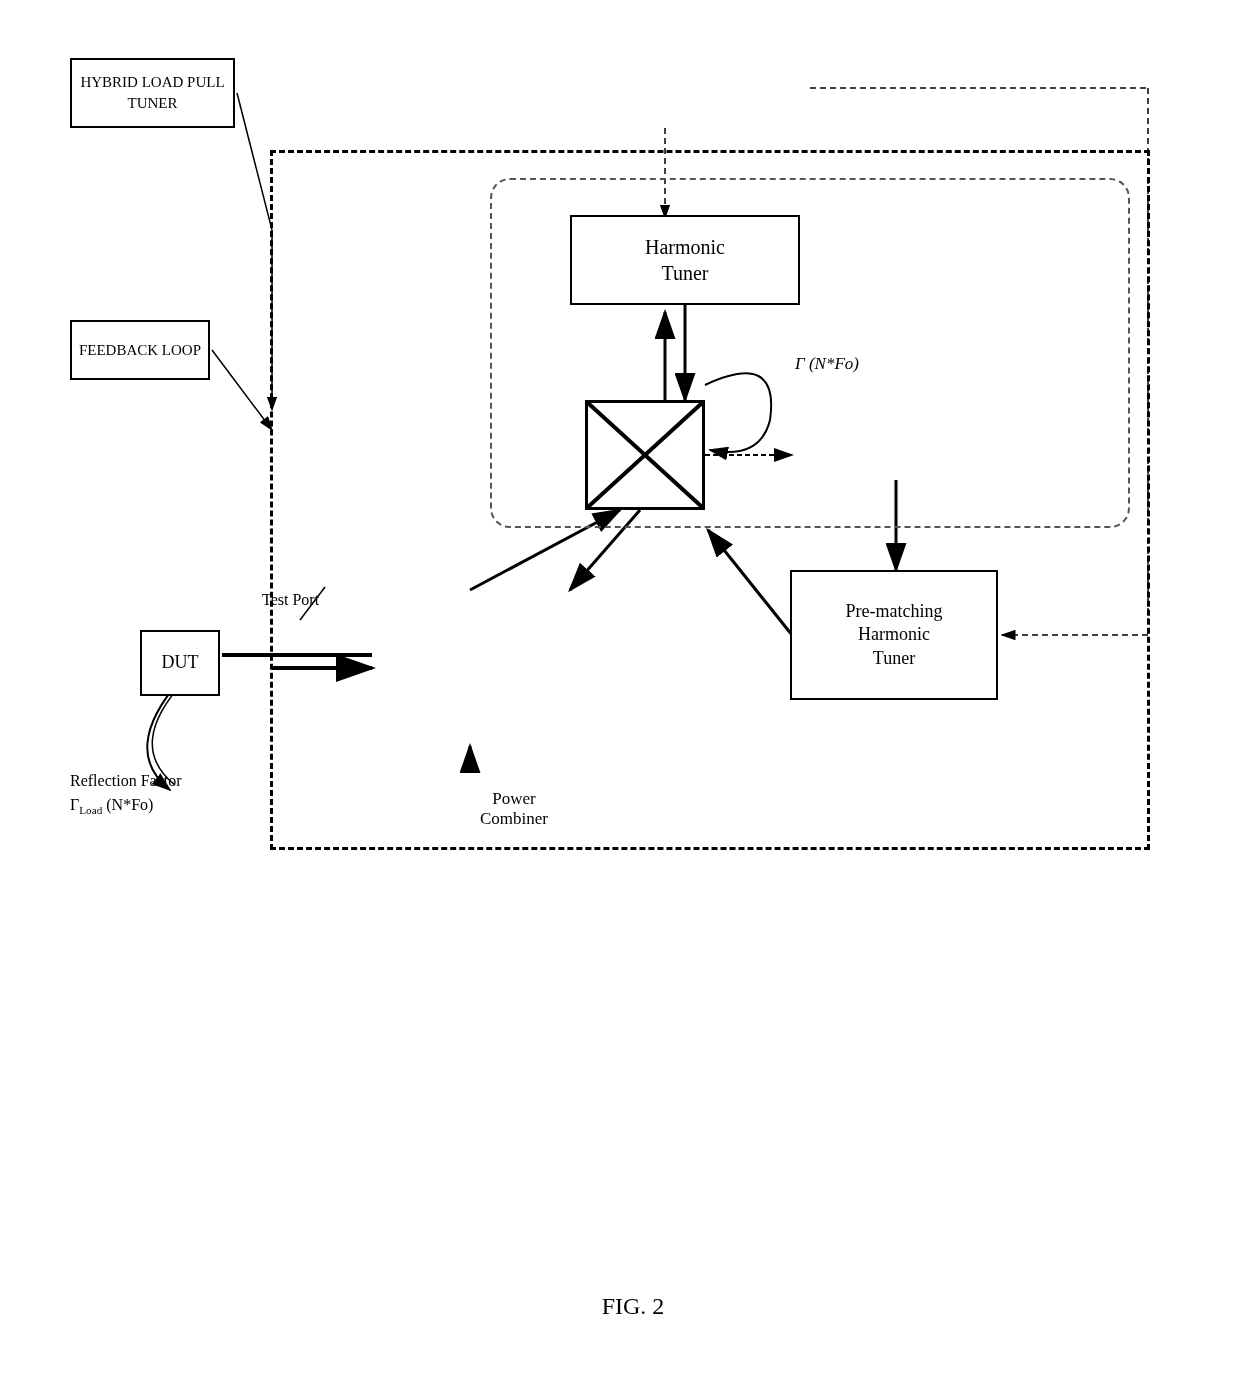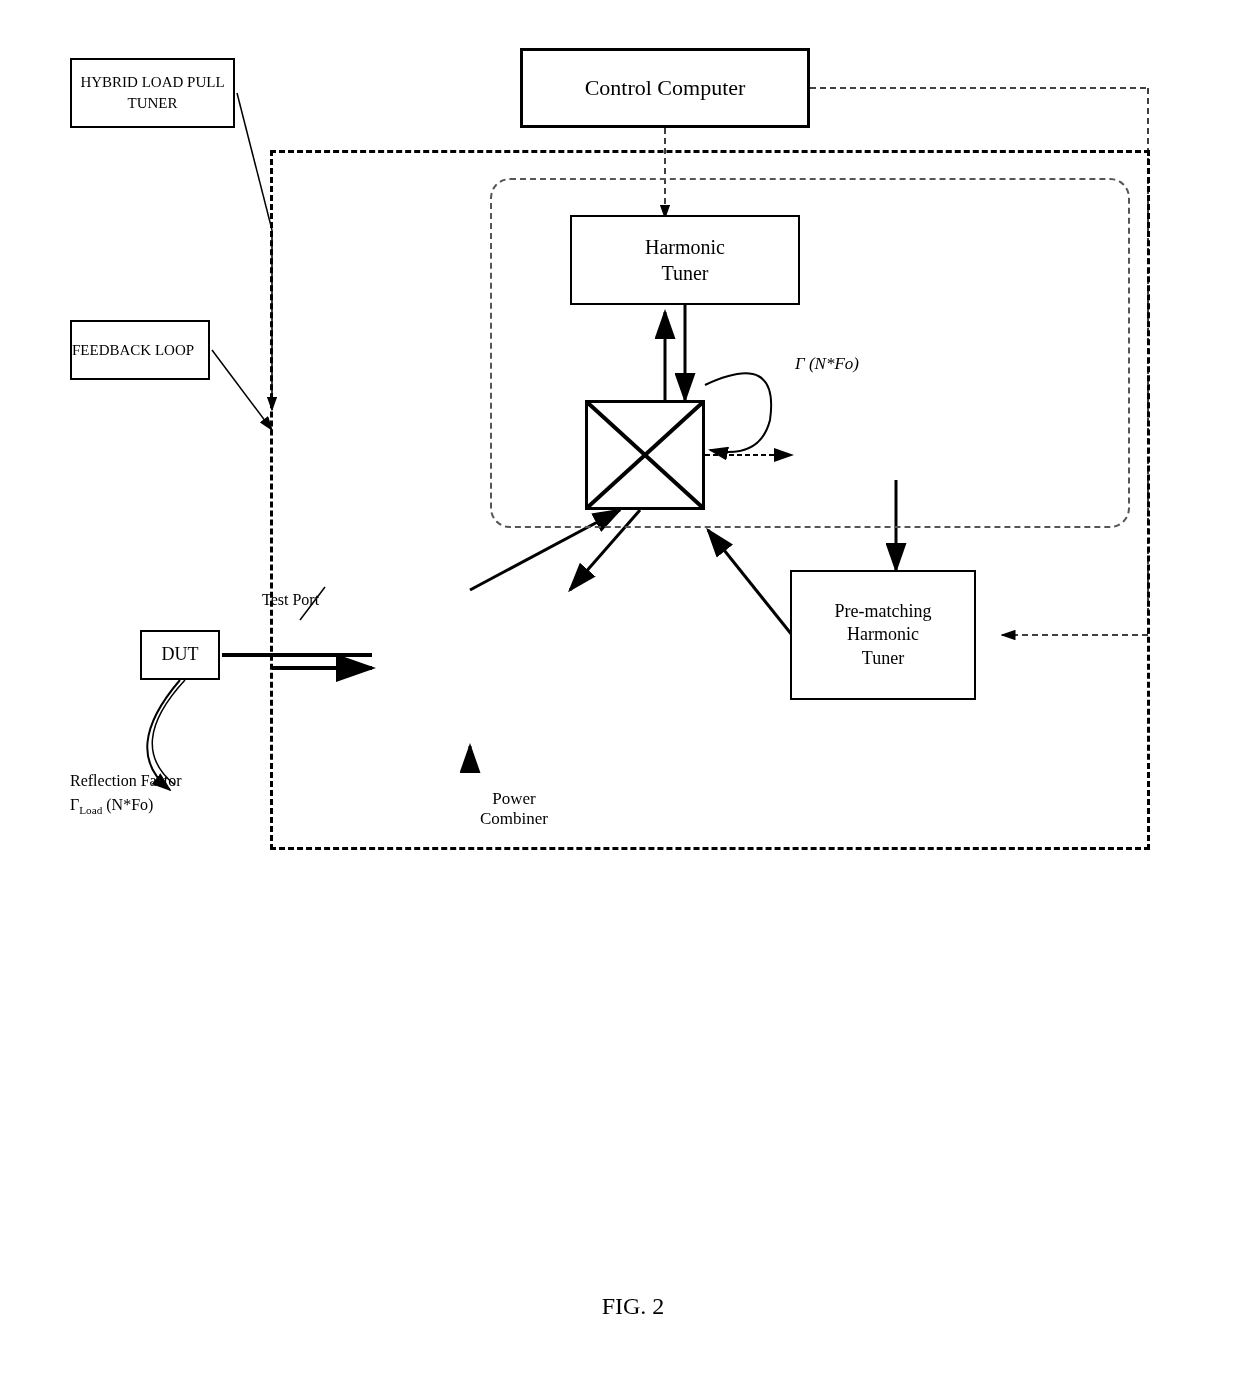--- a/index.html
+++ b/index.html
@@ -68,31 +68,31 @@
       left: 330px;
       width: 200px;
       height: 155px;
       font-size: 18px;
     }
 
     
     #prematching-tuner {
       top: 540px;
       left: 750px;
-      width: 186px;
+      width: 208px;
       height: 130px;
       font-size: 18px;
     }
 
     
     #dut {
       top: 600px;
       left: 100px;
       width: 80px;
-      height: 50px;
+      height: 66px;
       font-size: 18px;
     }
 
     
     #hybrid-load-label {
       position: absolute;
       top: 28px;
       left: 30px;
       width: 165px;
       height: 70px;
@@ -110,21 +110,21 @@
     #feedback-loop-label {
       position: absolute;
       top: 290px;
       left: 30px;
       width: 140px;
       height: 60px;
       border: 2px solid #000;
       background: #fff;
       display: flex;
       align-items: center;
-      justify-content: flex-start;
+      justify-content: center;
       text-align: center;
       font-size: 15px;
       line-height: 1.4;
     }
 
     
     #outer-dashed {
       position: absolute;
       top: 120px;
       left: 230px;
@@ -285,23 +285,20 @@
   <div id="hybrid-load-label">
     <span>HYBRID LOAD
 PULL TUNER</span>
   </div>
 
   <div id="feedback-loop-label">
     <span>FEEDBACK
 LOOP</span>
   </div>
 
-  <div id="control-computer" class="box">
-    <span>Control Computer</span>
-  </div>
 
   <div id="harmonic-tuner" class="box">
     <span>Harmonic<br>Tuner</span>
   </div>
 
   <div class="cross-box">
 
     <svg width="114" height="104" style="position:absolute;top:0;left:0;">
       <line x1="0" y1="0" x2="114" y2="104" stroke="#000" stroke-width="4"></line>
       <line x1="114" y1="0" x2="0" y2="104" stroke="#000" stroke-width="4"></line>

